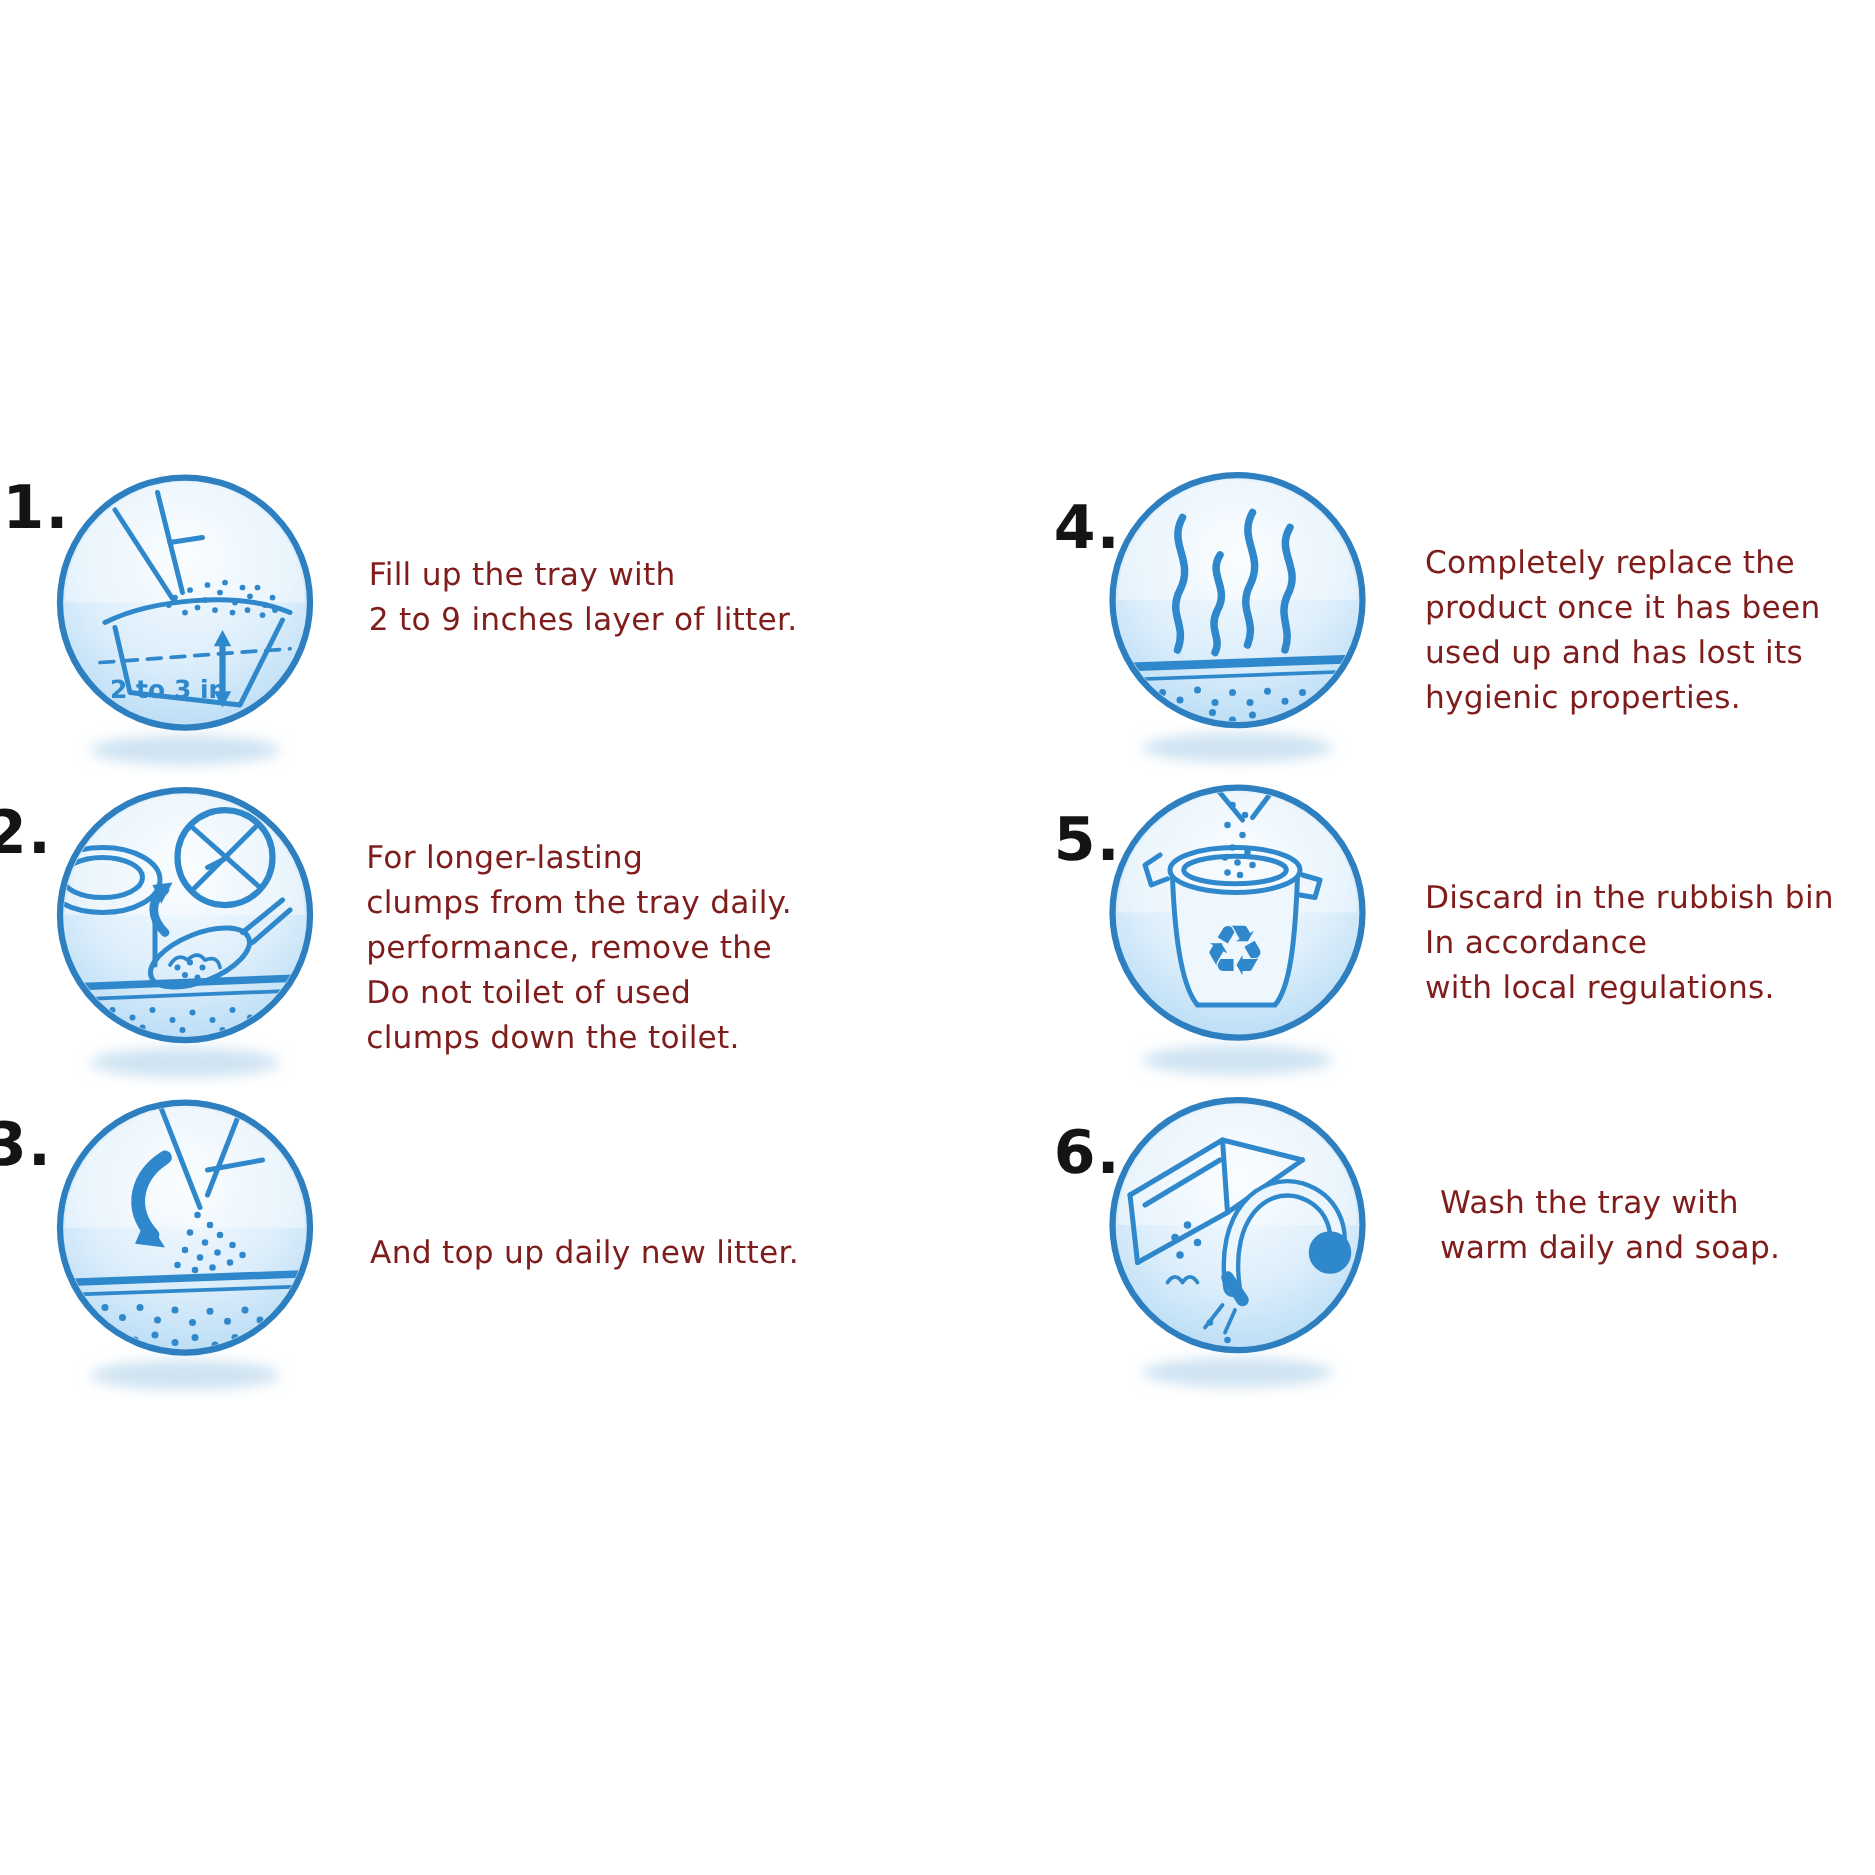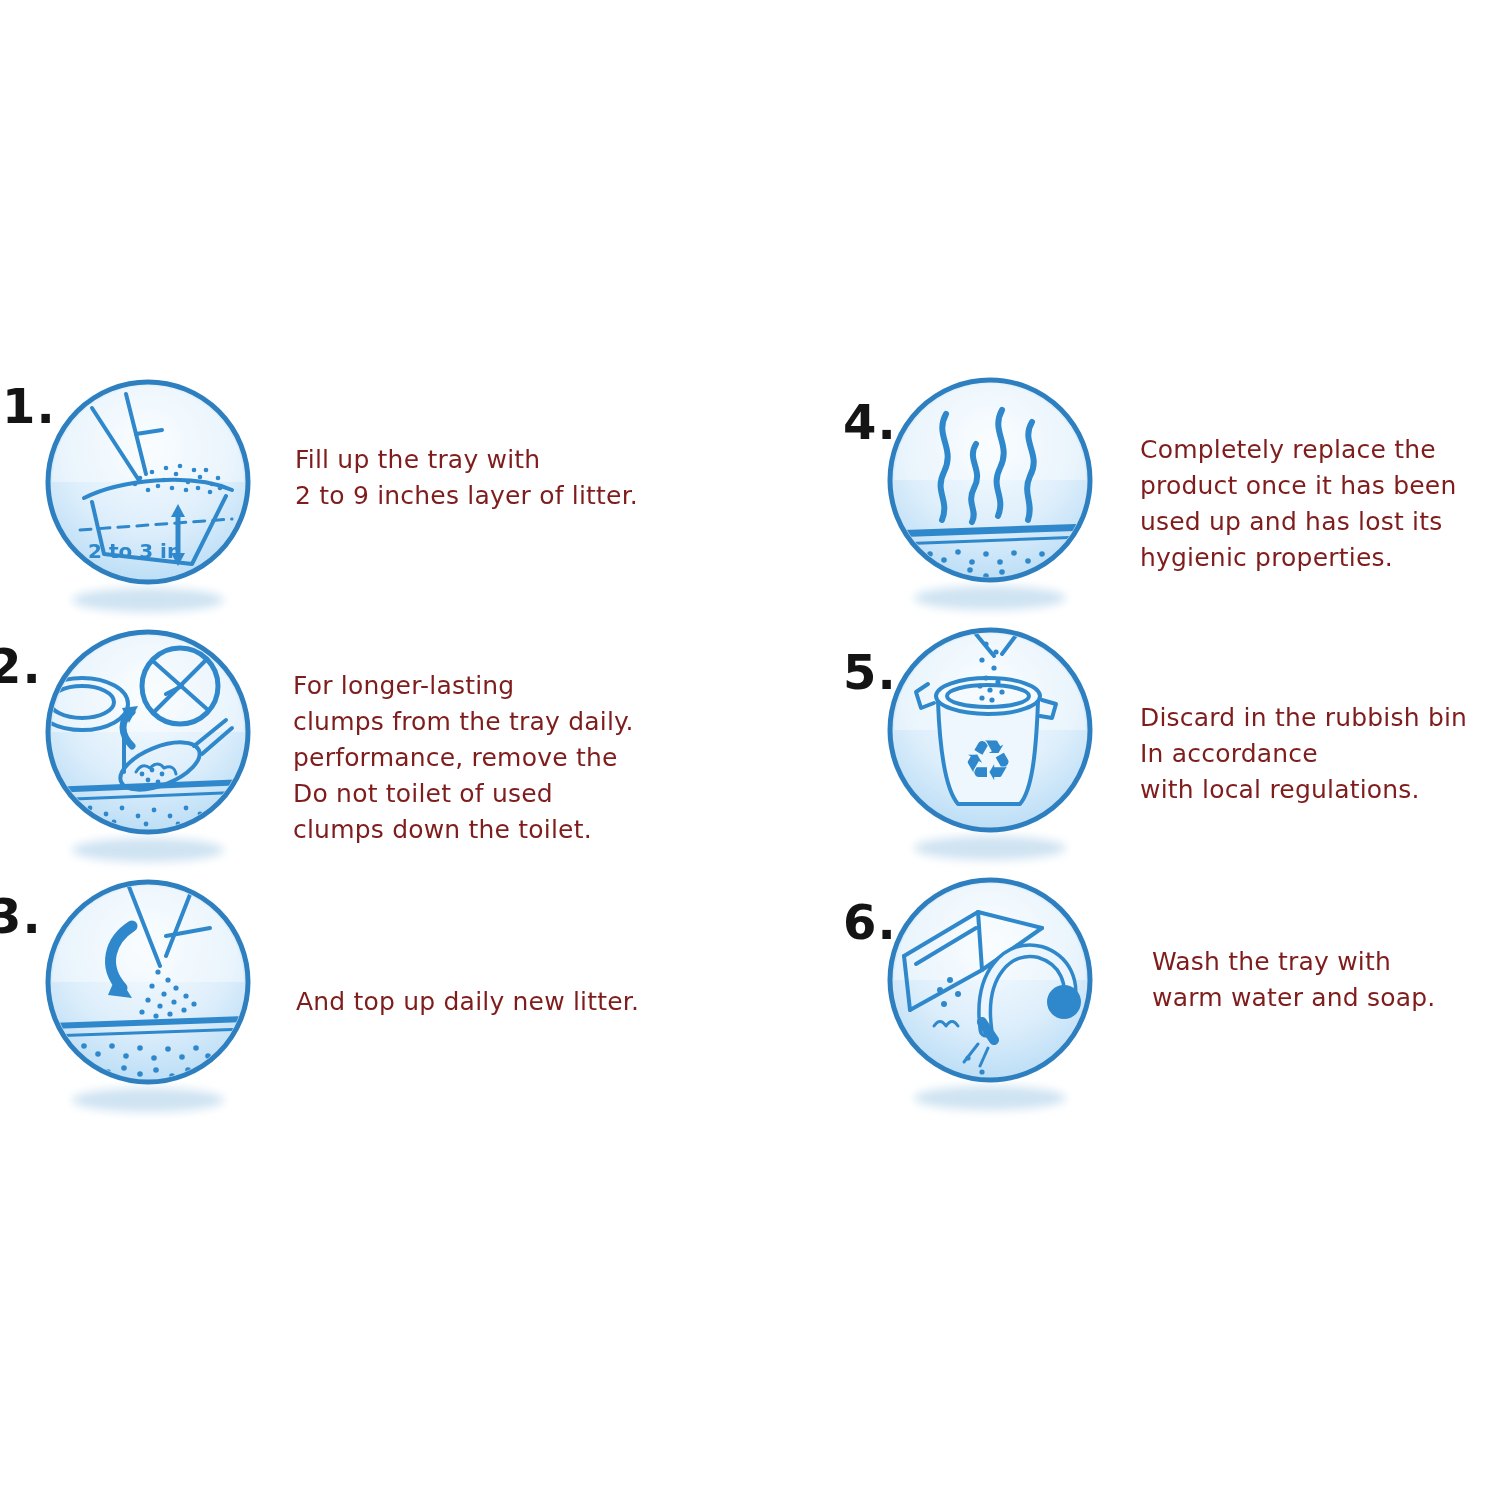--- a/index.html
+++ b/index.html
@@ -333,16 +333,16 @@
           <circle cx="76" cy="122" r="3"></circle>
         <circle cx="62" cy="132" r="3"></circle>
           <circle cx="86" cy="186" r="2.6"></circle>
           <circle cx="100" cy="200" r="2.6"></circle>
         <circle cx="182" cy="130" r="17"></circle>
       </g>
     </g>
   </svg>
   <div class="txt s6t">
     <div>Wash the tray with</div>
-    <div>warm water and soap.</div>
+    <div>warm daily and soap.</div>
   </div>
 
 </div>
 
 </body></html>

